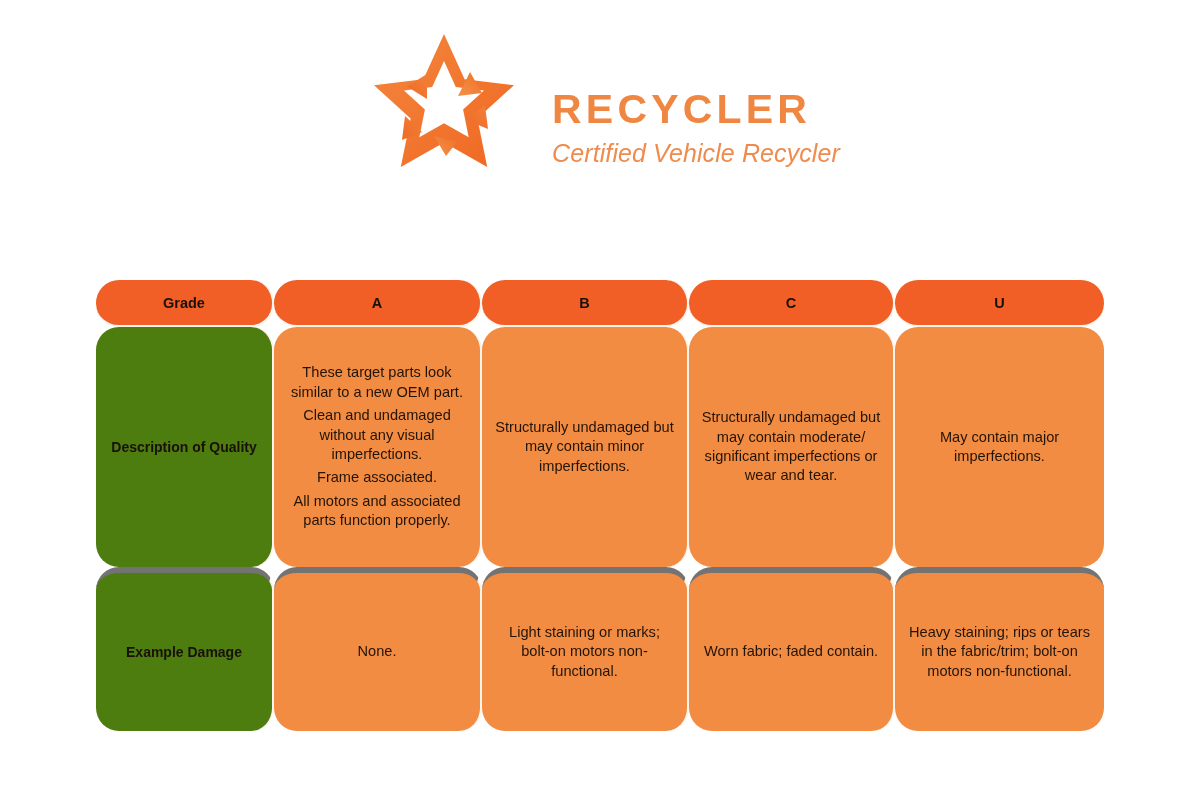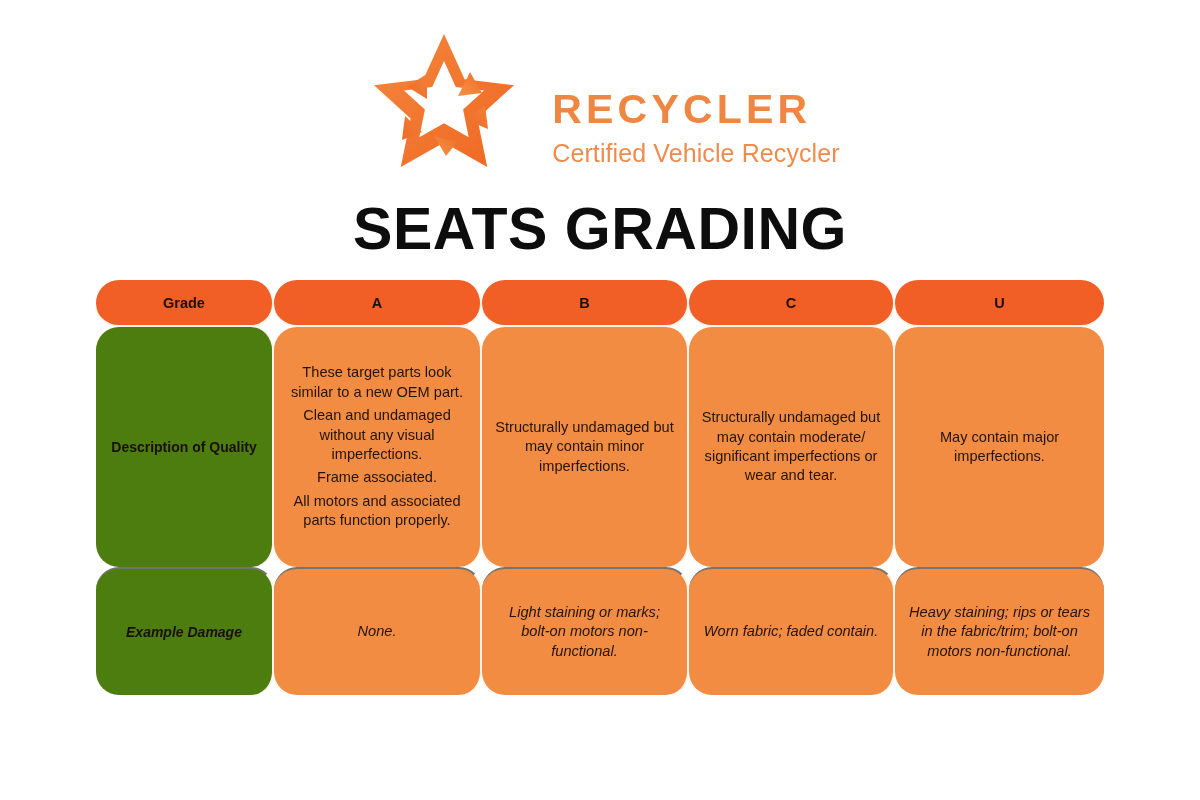--- a/index.html
+++ b/index.html
@@ -56,20 +56,21 @@
     white-space: nowrap;
   }
   .logo-tagline {
     font-size: 25px;
     font-weight: normal;
     color: #ef8b4c;
     line-height: 1;
     margin-top: 11px;
     letter-spacing: 0.1px;
     white-space: nowrap;
+    font-style: italic;
   }
 
   
   .doc-title {
     position: absolute;
     left: 0;
     top: 196px;
     width: 1200px;
     text-align: center;
     font-size: 59px;
@@ -125,23 +126,22 @@
   .body-row td:last-child { border-right: none; }
   .body-row td.label-cell {
     background: #4d7c0f;
     font-weight: bold;
     font-size: 14px;
     color: #1a1008;
   }
   .row-desc td { height: 232px; padding: 4px 10px; }
   .row-example td {
     height: 110px;
-    padding: 8px 12px;
-    border-top: 2px solid #737373;
-    font-style: italic;
+    padding: 24px 12px;
+    border-top: 6px solid #737373;
   }
   .cell-p { margin: 0; }
   .cell-p + .cell-p { margin-top: 4px; }
 </style>
 </head>
 <body>
 
 <div class="page">
 
   <div class="logo-block">
@@ -173,21 +173,20 @@
 
         <polygon points="84,38 70,60 46,63 66,80 60,104 84,92 108,104 102,80 122,63 98,60" fill="#ffffff" opacity="0"></polygon>
       </svg>
       <div class="logo-words">
         <div class="logo-name">RECYCLER</div>
         <div class="logo-tagline">Certified Vehicle Recycler</div>
       </div>
     </div>
   </div>
 
-  <div class="doc-title">SEATS GRADING</div>
 
   <table class="grading-table">
     <colgroup>
       <col class="col-label">
       <col class="col-a">
       <col class="col-b">
       <col class="col-c">
       <col class="col-u">
     </colgroup>
     <tbody>

